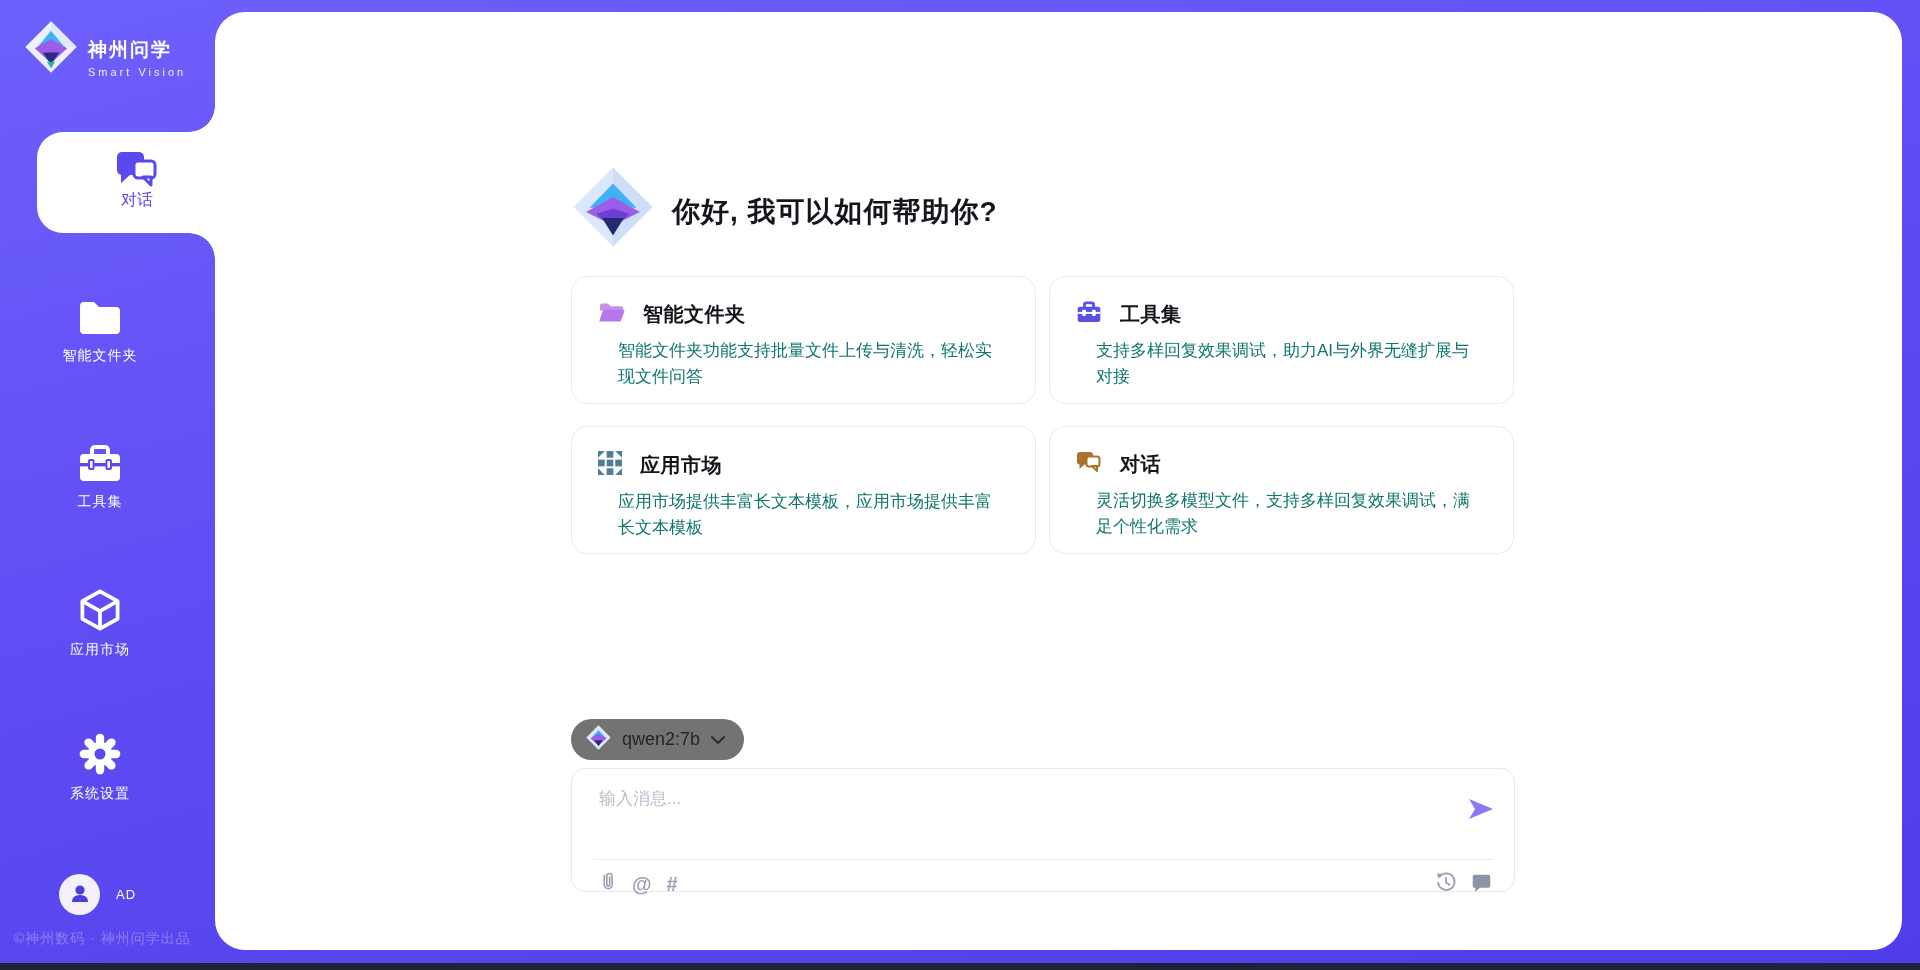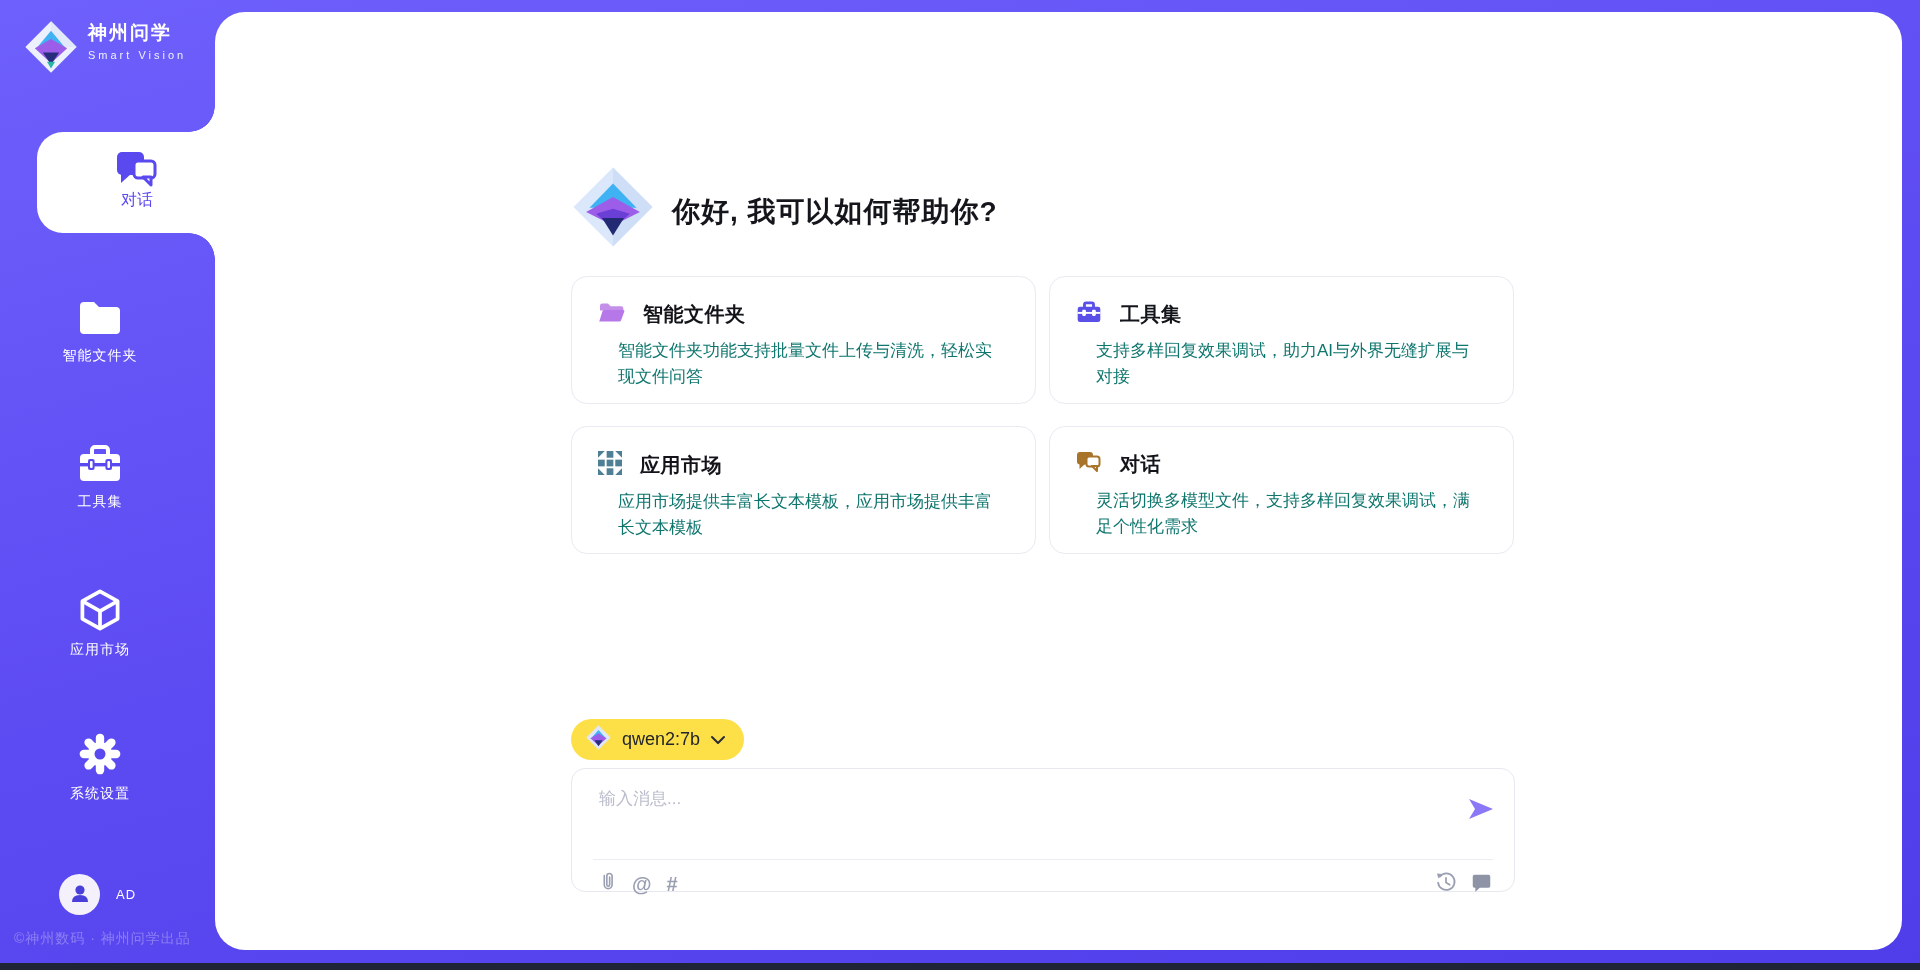--- a/index.html
+++ b/index.html
@@ -6,21 +6,21 @@
   html,body { width:1920px; height:970px; overflow:hidden; }
   body {
     font-family:"Liberation Sans","DejaVu Sans",sans-serif;
     background:linear-gradient(165deg,#6e60fc 0%,#5b49f1 55%,#4f3dea 100%);
     position:relative;
   }
   .bottom-strip { position:absolute; left:0; bottom:0; width:1920px; height:7px; background:#1f2536; }
 
   
   .sidebar { position:absolute; left:0; top:0; width:215px; height:970px; }
-  .brand { position:absolute; left:24px; top:20px; display:flex; align-items:flex-start; gap:10px; }
+  .brand { position:absolute; left:24px; top:20px; display:flex; align-items:flex-end; gap:10px; }
   .brand-text .cn { color:#fff; font-size:19px; font-weight:bold; letter-spacing:2px; }
   .brand-text .en { color:#eef0ff; font-size:11px; letter-spacing:3px; margin-top:3px; }
 
   .nav-item { position:absolute; left:0; width:200px; text-align:center; cursor:pointer; }
   .nav-item .ico { display:flex; justify-content:center; }
   .nav-item .lbl { color:#ffffff; font-size:14px; margin-top:9px; letter-spacing:1px; }
 
   .nav-active-pill {
     position:absolute; left:37px; top:132px; width:178px; height:101px;
     background:#fff; border-radius:26px 0 0 26px;
@@ -51,21 +51,21 @@
   .card {
     width:465px; height:128px; background:#fff; border:1px solid #e9eaf2; border-radius:16px;
     padding:24px 28px 0 26px; cursor:pointer;
   }
   .card-head { display:flex; align-items:center; gap:18px; }
   .card-title { font-size:20px; font-weight:bold; color:#121419; letter-spacing:0.5px; }
   .card-desc { margin:10px 0 0 20px; font-size:17px; line-height:26px; color:#0f766e; }
 
   .model-pill {
     position:absolute; left:356px; top:707px; height:41px; border-radius:21px;
-    background:#fde047; display:inline-flex; align-items:center; gap:10px; padding:0 18px 0 14px; cursor:pointer;
+    background:#737373; display:inline-flex; align-items:center; gap:10px; padding:0 18px 0 14px; cursor:pointer;
   }
   .model-name { font-size:18px; color:#23252d; }
 
   .composer {
     position:absolute; left:356px; top:756px; width:944px; height:124px;
     border:1px solid #e7e8f0; border-radius:14px; background:#fff;
   }
   .composer-input {
     position:absolute; left:27px; top:15px; width:820px; height:30px;
     border:none; outline:none; font-size:17px; color:#30323c; background:transparent;

